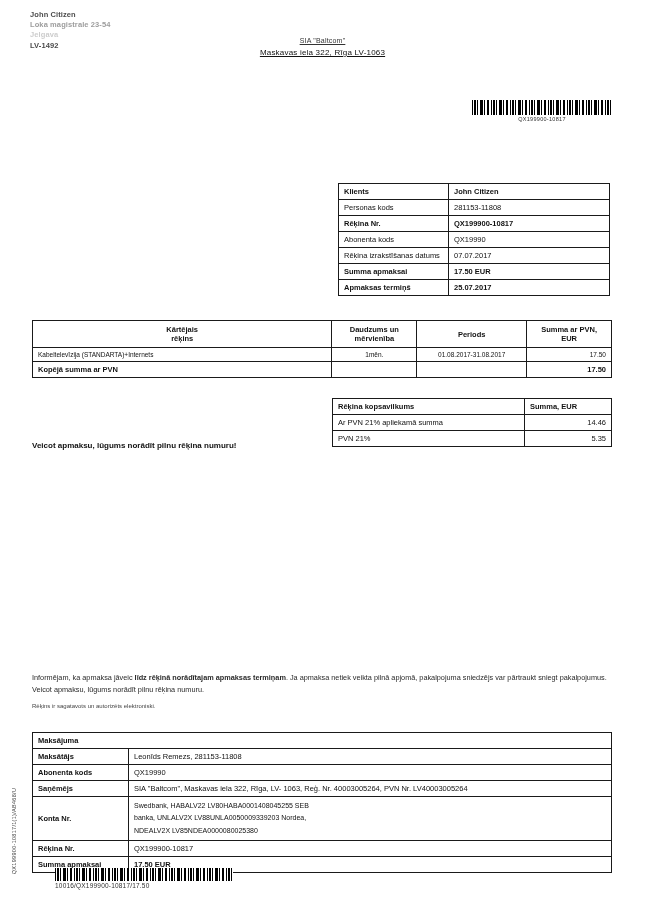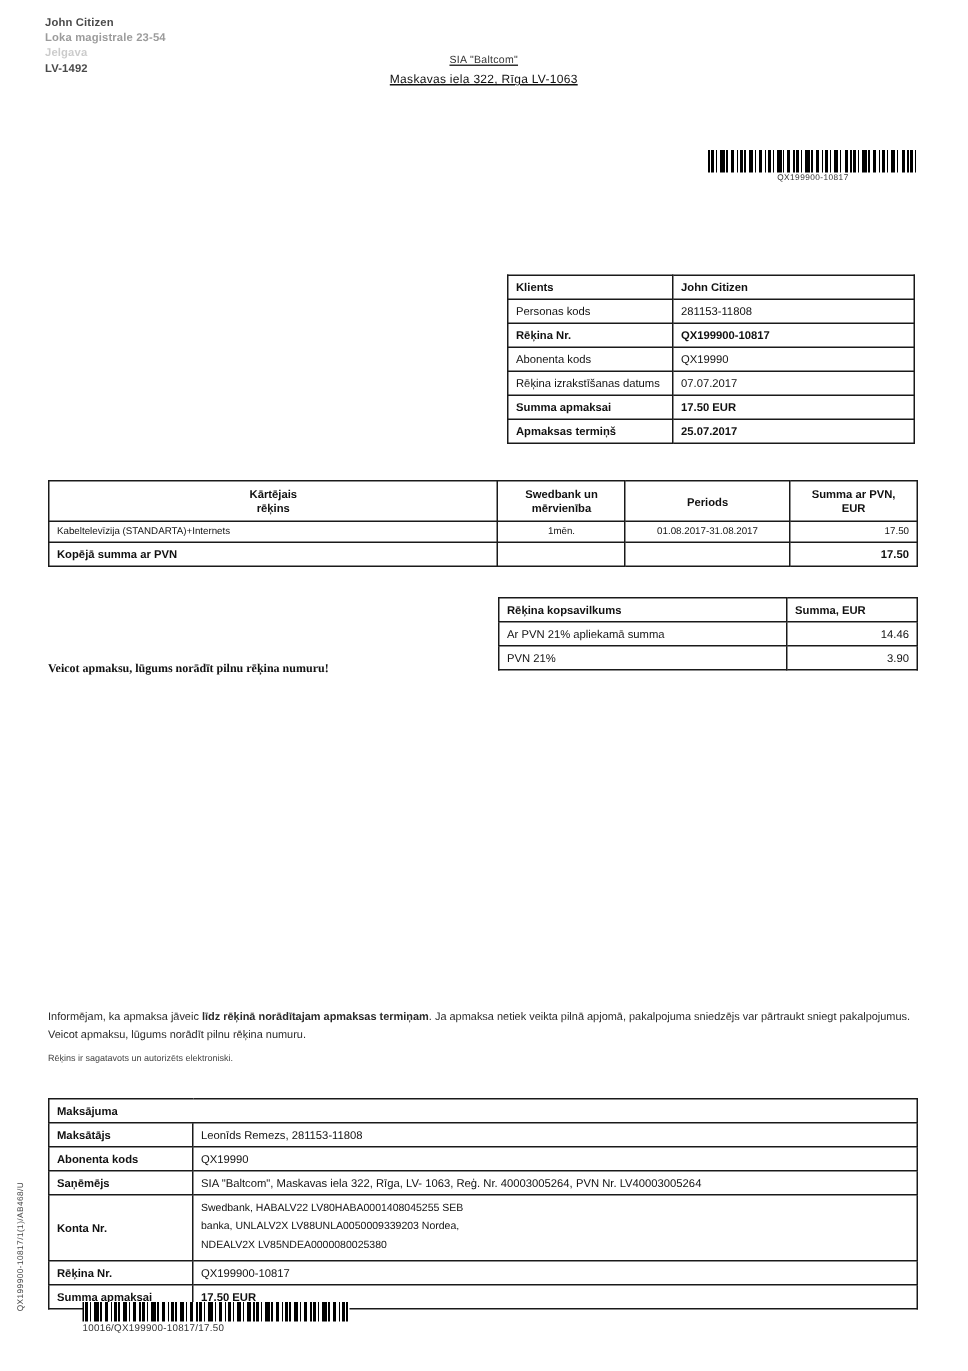--- a/index.html
+++ b/index.html
@@ -122,21 +122,21 @@
   .vat-tbl {
     position:absolute; left:332px; top:398px; width:280px;
   }
   .vat-tbl td, .vat-tbl th { height:14px; }
   .vat-tbl th { font-weight:bold; text-align:left; }
   .vat-tbl .c-lbl { width:192px; }
 
   
   .notice {
     position:absolute; left:32px; top:440px; width:230px;
-    font-size:8px; font-weight:bold; line-height:1.5; color:#111;font-family:Liberation Serif, serif;
+    font-size:8px; font-weight:bold; line-height:1.5; color:#111;
   }
 
   
   .info {
     position:absolute; left:32px; top:672px; width:580px;
     font-size:7.3px; line-height:1.6; color:#2a2a2a;
   }
   .info .sub {
     margin-top:7px; font-size:6px; color:#444;
   }
@@ -205,21 +205,21 @@
     </table>
 
   <table class="tbl items-tbl">
     <tbody>
         <tr>
       <th class="c-desc">
         <span>Kārtējais</span><br>
         <span>rēķins</span>
       </th>
       <th class="c-qty">
-        <span>Swedbank un</span><br>
+        <span>Daudzums un</span><br>
         <span>mērvienība</span>
       </th>
       <th class="c-per">Periods</th>
       <th class="c-sum">
         <span>Summa ar PVN,</span><br>
         <span>EUR</span>
       </th>
     </tr>
     <tr>
       <td class="small">Kabeltelevīzija (STANDARTA)+Internets</td>
@@ -241,21 +241,21 @@
         <tr>
       <th class="c-lbl">Rēķina kopsavilkums</th>
       <th>Summa, EUR</th>
     </tr>
     <tr>
       <td>Ar PVN 21% apliekamā summa</td>
       <td class="r">14.46</td>
     </tr>
     <tr>
       <td>PVN 21%</td>
-      <td class="r">3.90</td>
+      <td class="r">5.35</td>
     </tr>
   </tbody>
     </table>
 
   <div class="notice">Veicot apmaksu, lūgums norādīt pilnu rēķina numuru!</div>
 
   <div class="info">
     <span>Informējam, ka apmaksa jāveic </span><span class="b">līdz rēķinā norādītajam apmaksas termiņam</span><span>. Ja apmaksa netiek veikta pilnā apjomā, pakalpojuma sniedzējs var pārtraukt sniegt pakalpojumus. Veicot apmaksu, lūgums norādīt pilnu rēķina numuru.</span>
     <div class="sub">Rēķins ir sagatavots un autorizēts elektroniski.</div>
   </div>

